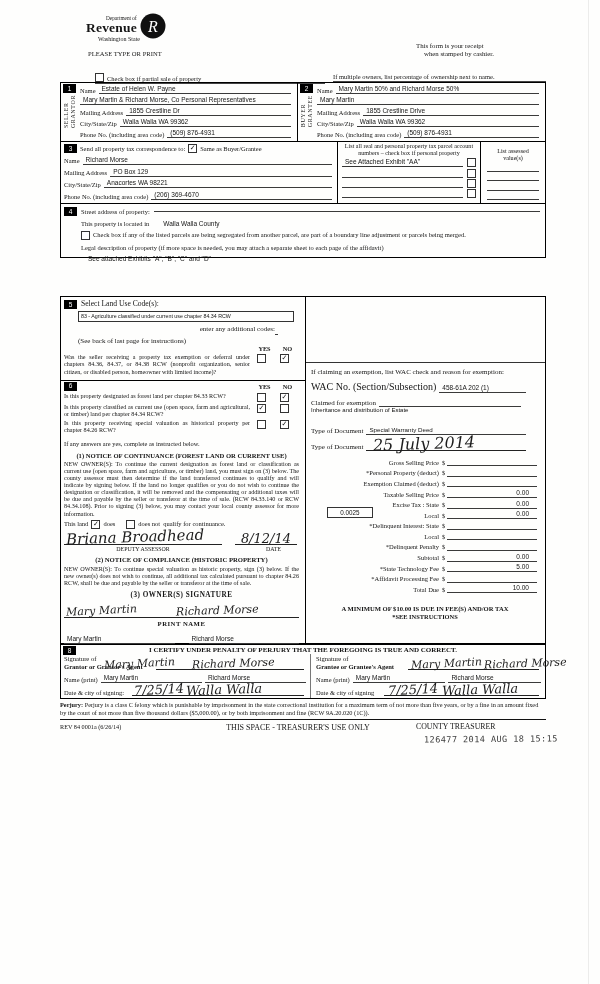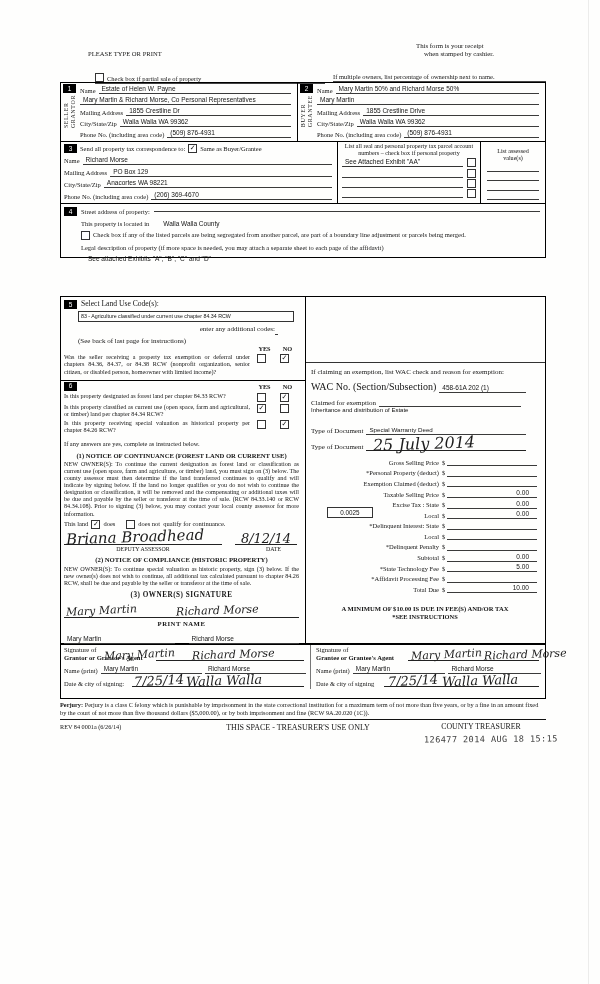--- a/index.html
+++ b/index.html
@@ -41,20 +41,29 @@
   .vtxt{writing-mode:vertical-rl;transform:rotate(180deg);font-size:6px;letter-spacing:0.6px;line-height:7px;}
   .para{text-align:justify;font-size:6.15px;line-height:7.1px;}
   .scan-edge{position:absolute;top:0;right:11px;width:1px;height:100%;background:rgba(80,80,80,0.10);}
 </style>
 </head>
 <body>
 
 <div class="page">
   <div class="scan-edge"></div>
 
+  <div class="abs" style="left:86px;top:15px;width:120px;">
+    <div style="font-size:5.3px;margin-left:20px;">Department of</div>
+    <div class="b" style="font-size:13.5px;letter-spacing:0.2px;margin-top:-1px;">Revenue</div>
+    <div style="font-size:6px;margin-left:12px;">Washington State</div>
+    <svg class="abs" style="left:53px;top:-3px;" width="28" height="28" viewBox="0 0 28 28">
+      <circle cx="14" cy="14" r="12.5" fill="#101010"></circle>
+      <text x="14" y="20" font-size="16" fill="#ffffff" font-family="serif" font-style="italic" text-anchor="middle">R</text>
+    </svg>
+  </div>
 
 
   <div class="abs" style="left:88px;top:50px;font-size:6.6px;">PLEASE TYPE OR PRINT</div>
 
   <div class="abs" style="left:416px;top:42px;width:112px;font-size:6.8px;line-height:8px;">
     <div>This form is your receipt</div>
     <div style="margin-left:8px;">when stamped by cashier.</div>
   </div>
 
   <div class="abs" style="left:95px;top:73px;width:230px;border-bottom:0.8px solid #444;display:flex;align-items:flex-end;gap:3px;padding-bottom:1px;">
@@ -414,20 +423,24 @@
             </span>
         </div>
       </div>
 
       <div class="b ctr" style="margin-top:12px;font-size:6.6px;">A MINIMUM OF $10.00 IS DUE IN FEE(S) AND/OR TAX</div>
       <div class="b ctr" style="font-size:6.4px;">*SEE INSTRUCTIONS</div>
     </div>
   </div>
 
   <div class="box" style="top:644px;height:55px;">
+    <div style="position:relative;height:9px;">
+      <span class="secno" style="position:absolute;left:2px;top:1px;">8</span>
+      <div class="b ctr" style="font-size:7px;padding-top:1px;">I CERTIFY UNDER PENALTY OF PERJURY THAT THE FOREGOING IS TRUE AND CORRECT.</div>
+    </div>
     <div style="display:flex;height:44px;">
 
       <div style="width:242px;border-right:0.7px solid #777;padding:0 4px 0 3px;position:relative;">
         <div style="position:relative;height:18px;">
           <div style="position:absolute;left:0;top:1px;font-size:6.6px;">Signature of</div>
           <div class="b" style="position:absolute;left:0;top:9px;font-size:6.6px;">Grantor or Grantor's Agent</div>
           <div style="position:absolute;left:92px;right:2px;bottom:2px;border-bottom:0.9px solid #222;"></div>
           <span class="hand" style="position:absolute;left:40px;bottom:1px;font-size:11px;transform:rotate(-3deg);">Mary Martin</span>
           <span class="hand" style="position:absolute;left:128px;bottom:1px;font-size:11px;transform:rotate(-2deg);">Richard Morse</span>
         </div>
@@ -468,17 +481,17 @@
   </div>
 
   <div class="abs" style="left:60px;top:701px;width:486px;font-size:6.3px;line-height:7.6px;border-bottom:1.6px solid #111;padding-bottom:3px;">
     <span class="b">Perjury:</span>
     <span>Perjury is a class C felony which is punishable by imprisonment in the state correctional institution for a maximum term of not more than five years, or by a fine in an amount fixed by the court of not more than five thousand dollars ($5,000.00), or by both imprisonment and fine (RCW 9A.20.020 (1C)).</span>
   </div>
 
   <div class="abs" style="left:60px;top:723px;width:486px;display:flex;align-items:flex-start;">
     <span style="font-size:6.2px;width:120px;">REV 84 0001a (6/26/14)</span>
     <span class="ctr" style="flex:1;font-size:8px;">THIS SPACE - TREASURER'S USE ONLY</span>
-    <span style="width:130px;font-size:7.8px;text-align:center;">COUNTY TREASURER</span>
+    <span style="width:130px;font-size:7.8px;">COUNTY TREASURER</span>
   </div>
 
   <div class="abs" style="left:424px;top:735px;font-family:'DejaVu Sans Mono',monospace;font-size:8.6px;letter-spacing:0.4px;color:#3f3f3f;transform:rotate(-0.5deg);">126477 2014 AUG 18 15:15</div>
 </div>
 
 </body></html>

